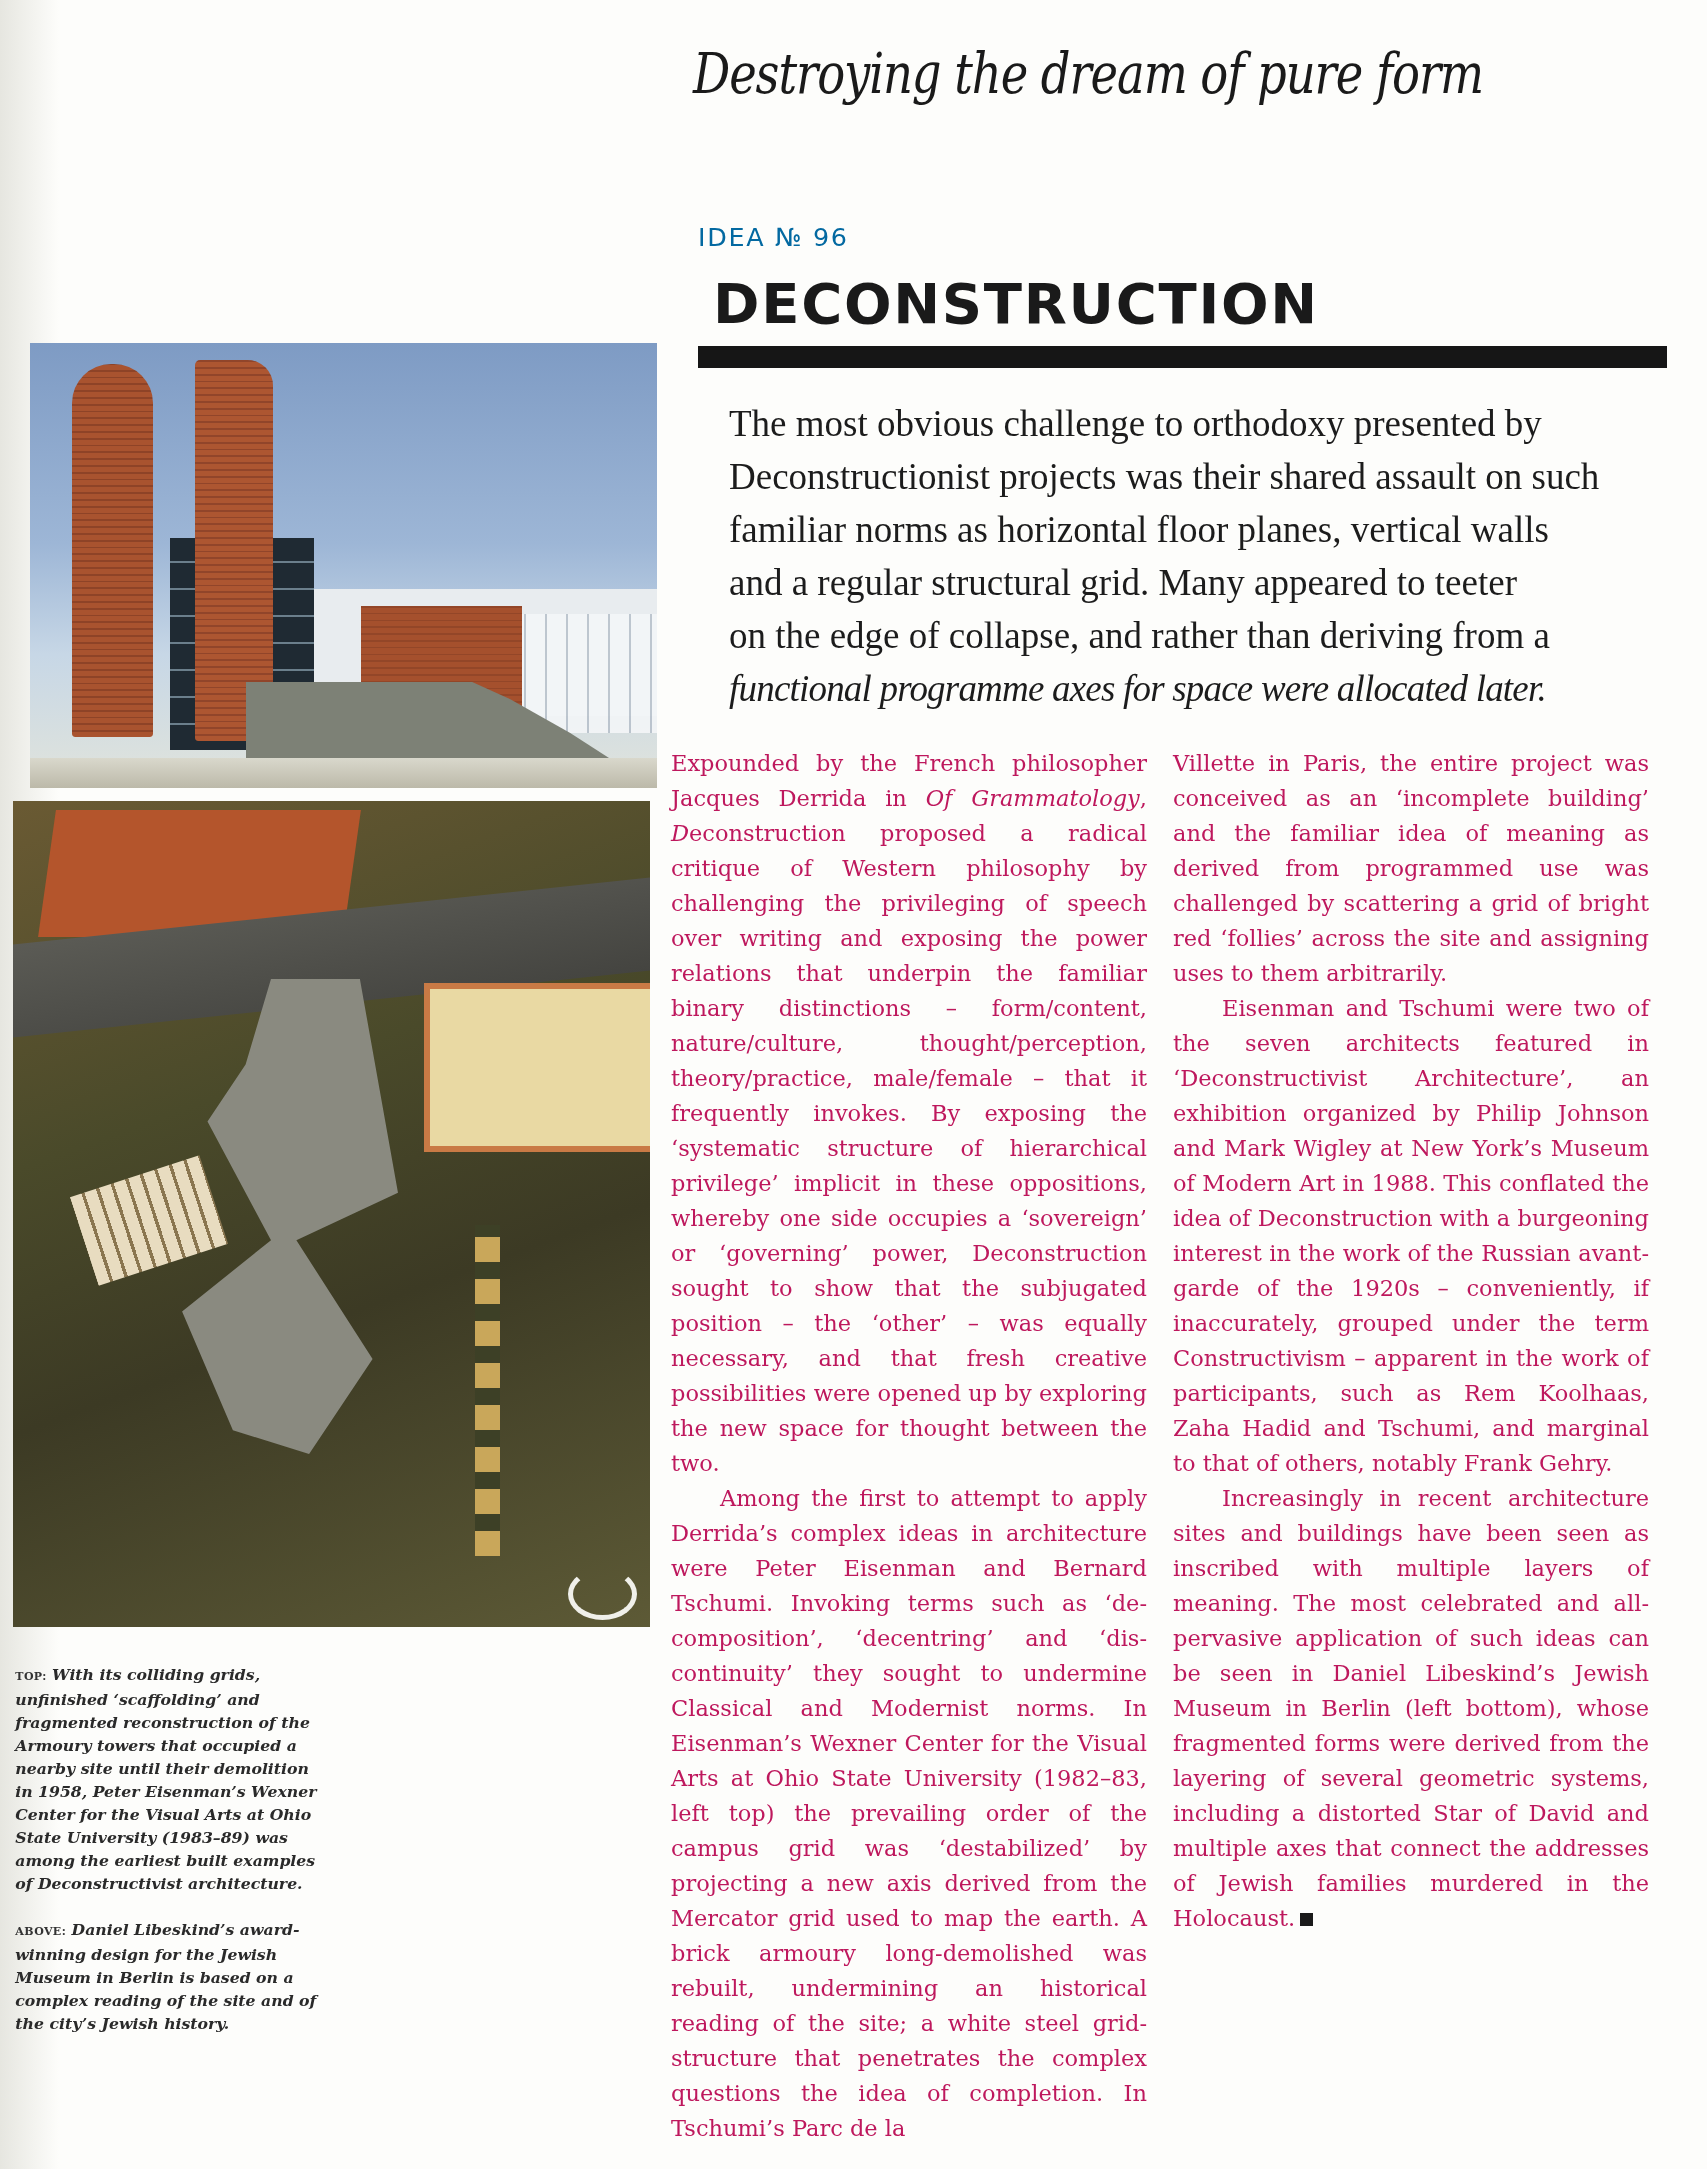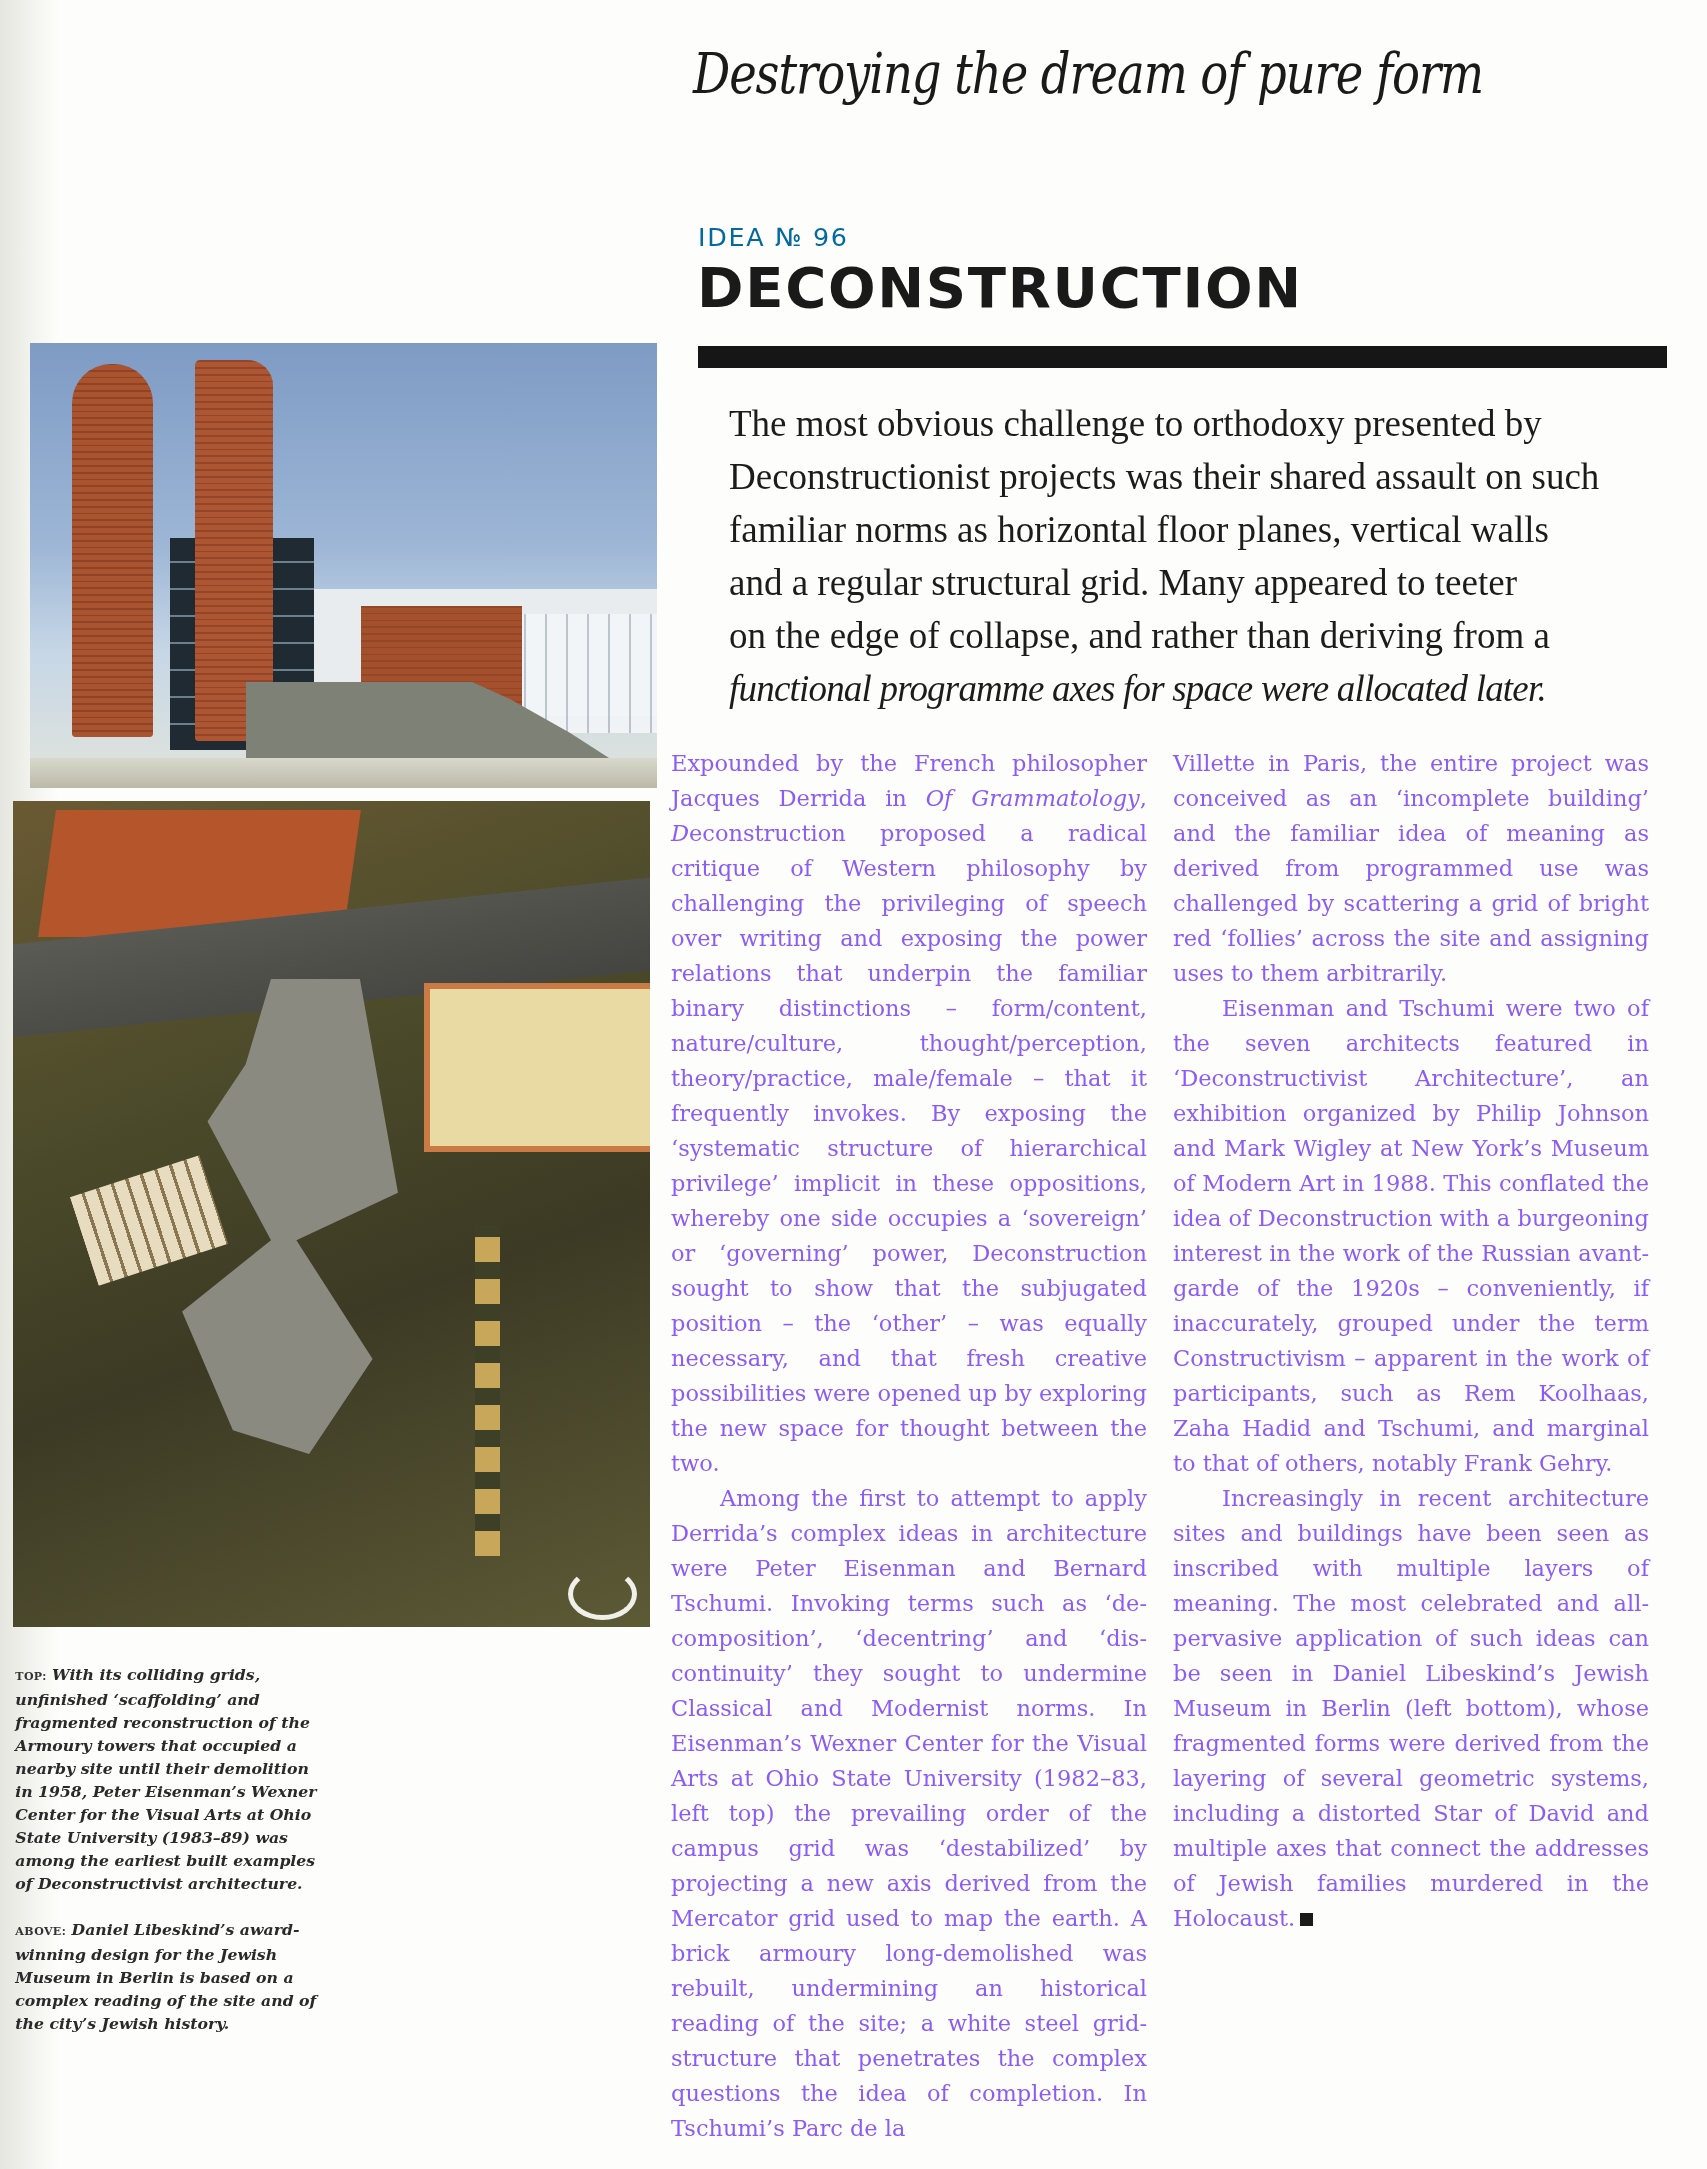--- a/index.html
+++ b/index.html
@@ -40,21 +40,21 @@
     position: absolute; left: 698px; top: 397px; width: 975px;
     font-family: "Liberation Serif", serif;
     font-size: 37px; line-height: 53px; color: #1c1c1c; margin-left: 31px;
   }
   .intro .line { display: block; white-space: nowrap; }
   .intro .it { font-style: italic; letter-spacing: -0.8px; }
   
   .col {
     position: absolute; width: 476px;
     font-family: "DejaVu Serif", serif; font-size: 22.5px; line-height: 35px;
-    color: #8b5cf6; text-align: justify;
+    color: #be185d; text-align: justify;
   }
   .col p { margin: 0; }
   .col p + p { text-indent: 49px; }
   .col-left { left: 671px; top: 746px; }
   .col-right { left: 1173px; top: 746px; }
   .col em { font-style: italic; }
   .end-mark {
     display: inline-block; width: 12.7px; height: 12.7px; background: #1a1a1a;
     margin-left: 5.1px; vertical-align: baseline;
   }
@@ -81,21 +81,21 @@
     text-transform: uppercase; color: #333;
   }
 </style>
 </head>
 <body>
 
 <div class="page-shade"></div>
 
 <div class="kicker">Destroying the dream of pure form</div>
 <div class="idea-number">IDEA № 96</div>
-<h1 class="idea-title" style="margin:0">DECONSTRUCTION</h1>
+<h1 class="idea-title" style="margin:16px">DECONSTRUCTION</h1>
 <div class="title-rule"></div>
 
 <div class="intro">
   <span class="line">The most obvious challenge to orthodoxy presented by</span>
   <span class="line">Deconstructionist projects was their shared assault on such</span>
   <span class="line">familiar norms as horizontal floor planes, vertical walls</span>
   <span class="line">and a regular structural grid. Many appeared to teeter</span>
   <span class="line">on the edge of collapse, and rather than deriving from a</span>
   <span class="line it">functional programme axes for space were allocated later.</span>
 </div>

